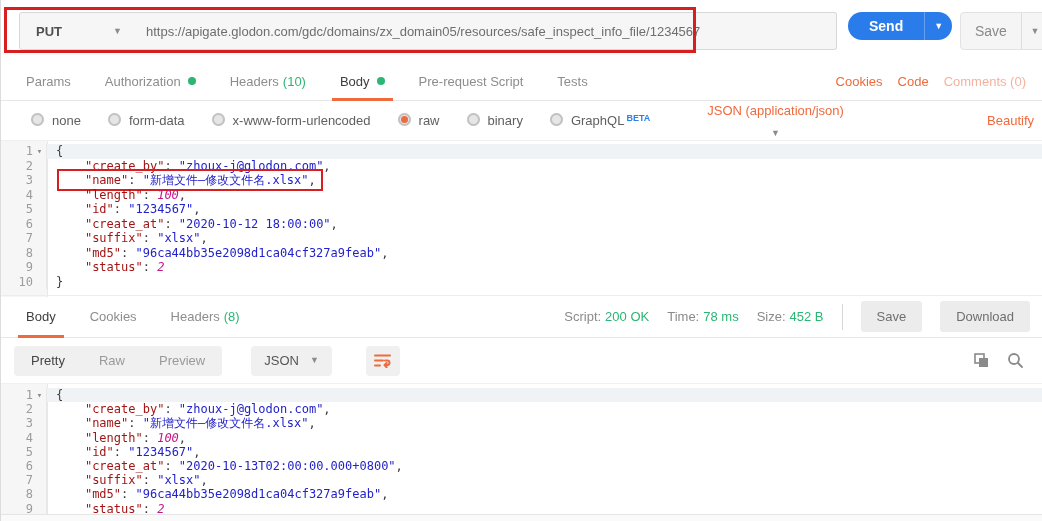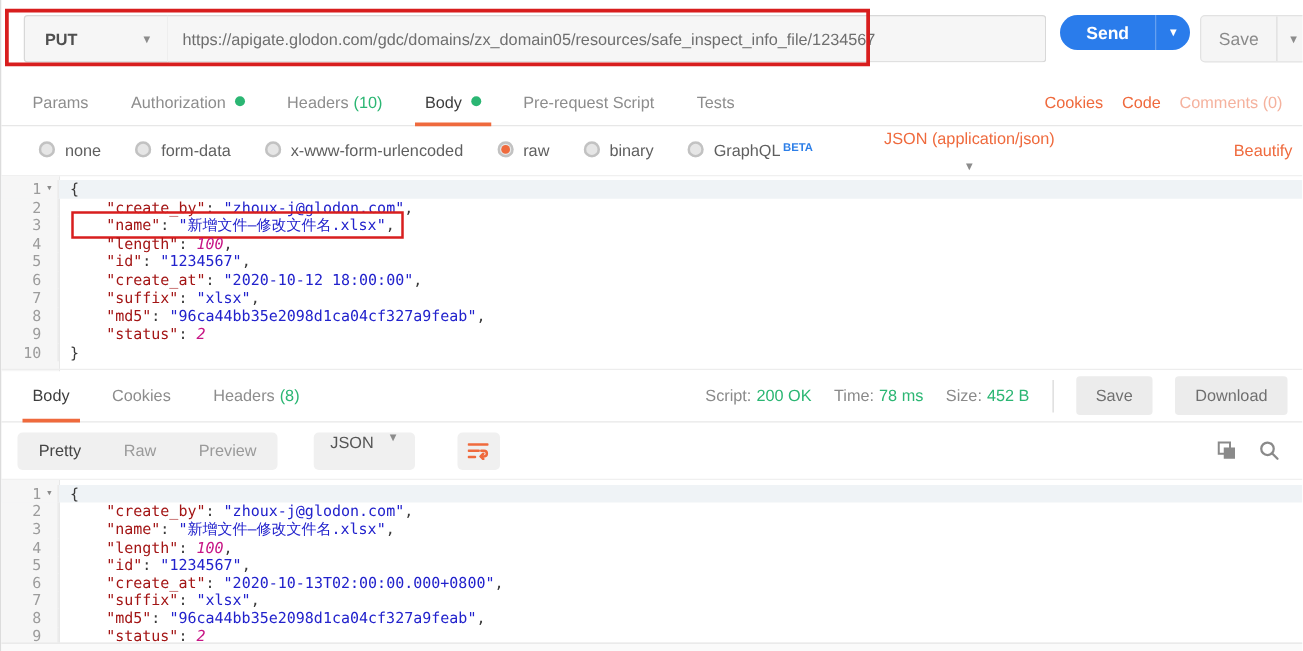--- a/index.html
+++ b/index.html
@@ -73,21 +73,21 @@
   .meta-pair{color:#8a8a8a;white-space:nowrap;}
   .meta-val{color:#2bb673;margin-left:4px;}
   .meta-divider{width:1px;height:26px;background:#d8d8d8;}
   .flat-btn{background:#ececec;border-radius:3px;padding:8px 16px;color:#6f6f6f;font-size:13px;cursor:pointer;white-space:nowrap;}
   
   .res-toolbar{position:absolute;top:338px;left:0;right:0;height:46px;display:flex;align-items:center;
     padding-left:13px;box-sizing:border-box;border-bottom:1px solid #f0f0f0;gap:19px;}
   .seg-group{display:flex;background:#f0f0f0;border-radius:4px;overflow:hidden;height:30px;}
   .seg{padding:0 17px;display:flex;align-items:center;font-size:13px;color:#9a9a9a;cursor:pointer;}
   .seg.active{color:#454545;}
-  .json-dd{margin-left:10px;background:#f0f0f0;border-radius:4px;height:30px;display:flex;align-items:flex-start;
+  .json-dd{margin-left:10px;background:#f0f0f0;border-radius:4px;height:30px;display:flex;align-items:center;
     padding:0 13px;font-size:13px;color:#555;gap:11px;cursor:pointer;}
   .wrap-btn{margin-left:15px;background:#f0f0f0;border-radius:4px;height:30px;width:34px;display:flex;
     align-items:center;justify-content:center;cursor:pointer;}
   .resp-icons{margin-left:auto;display:flex;gap:17px;padding-right:18px;align-items:center;}
   .icon-btn{cursor:pointer;display:flex;align-items:center;}
   
   .bottom-strip{position:absolute;top:514px;left:0;right:0;height:7px;background:#fafafa;border-top:1px solid #e5e5e5;}
   .red-box{position:absolute;border:3px solid #d81e1e;z-index:50;pointer-events:none;box-sizing:border-box;}
   #redbox-url{left:3px;top:7px;width:692px;height:46px;}
 </style>

